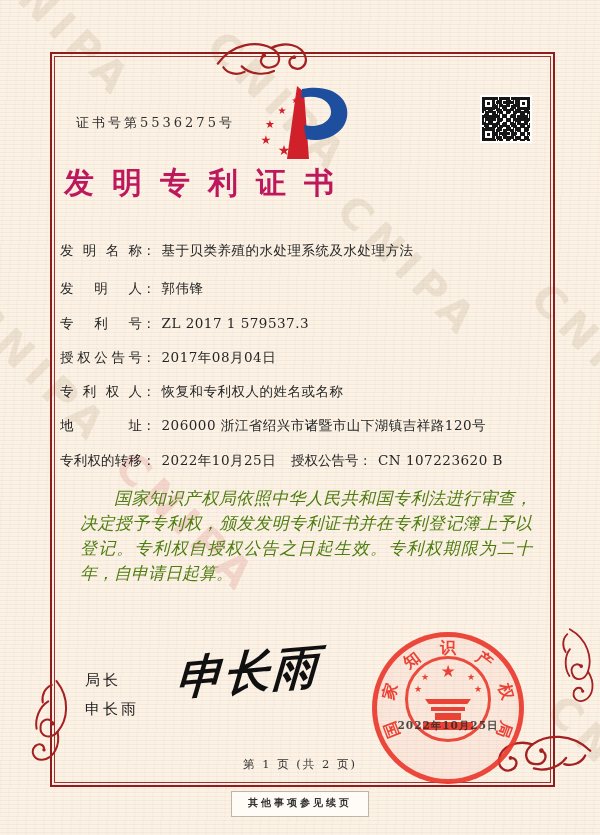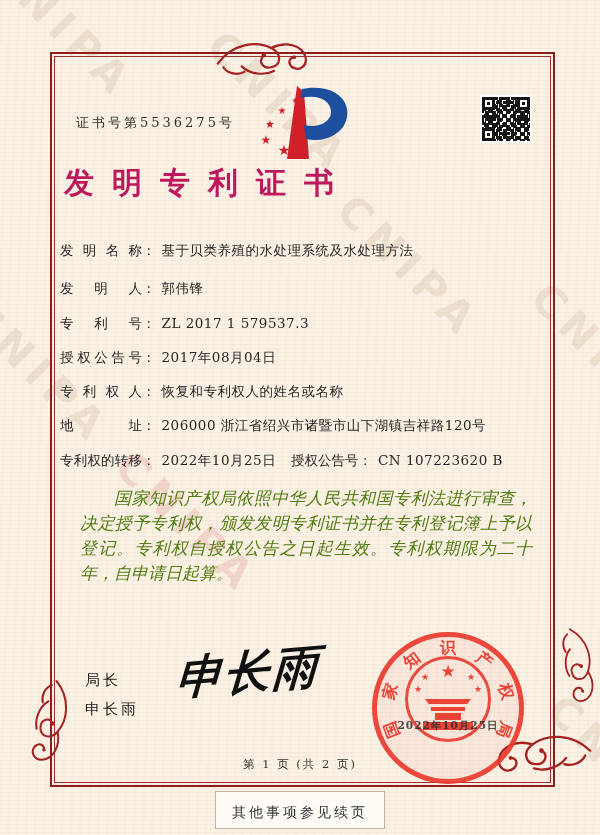--- a/index.html
+++ b/index.html
@@ -96,21 +96,21 @@
   .gate4{left:15px;top:63px;width:50px;height:8px;background:rgba(233,58,44,.95);}
   .seal-date{
     position:absolute;left:0;right:0;top:87px;text-align:center;
     font-size:10.5px;letter-spacing:1px;color:rgba(42,42,42,.85);font-weight:bold;
   }
   
   .page-no{position:absolute;left:0;right:0;top:757px;text-align:center;font-size:11.5px;letter-spacing:2px;color:#333;}
   .note-box{
     position:absolute;left:50%;top:791px;transform:translateX(-50%);
     background:rgba(255,253,248,.9);border:1px solid #c2b4a0;
-    padding:12px 16px 6px;font-size:14px;letter-spacing:3px;color:#333;white-space:nowrap;
+    padding:4px 16px 6px;font-size:10px;letter-spacing:3px;color:#333;white-space:nowrap;font-weight:bold;
   }
 </style>
 </head>
 <body>
 
 <svg width="0" height="0" style="position:absolute">
   <symbol id="orn" viewBox="0 0 100 50">
     <g fill="none" stroke="#a32121" stroke-width="2.4" stroke-linecap="round">
       <path d="M2 30 C18 8 44 5 60 13 C72 19 71 32 60 34 C51 36 45 27 52 21"></path>
       <path d="M60 13 C76 5 93 10 97 22 C100 31 92 39 83 34"></path>

